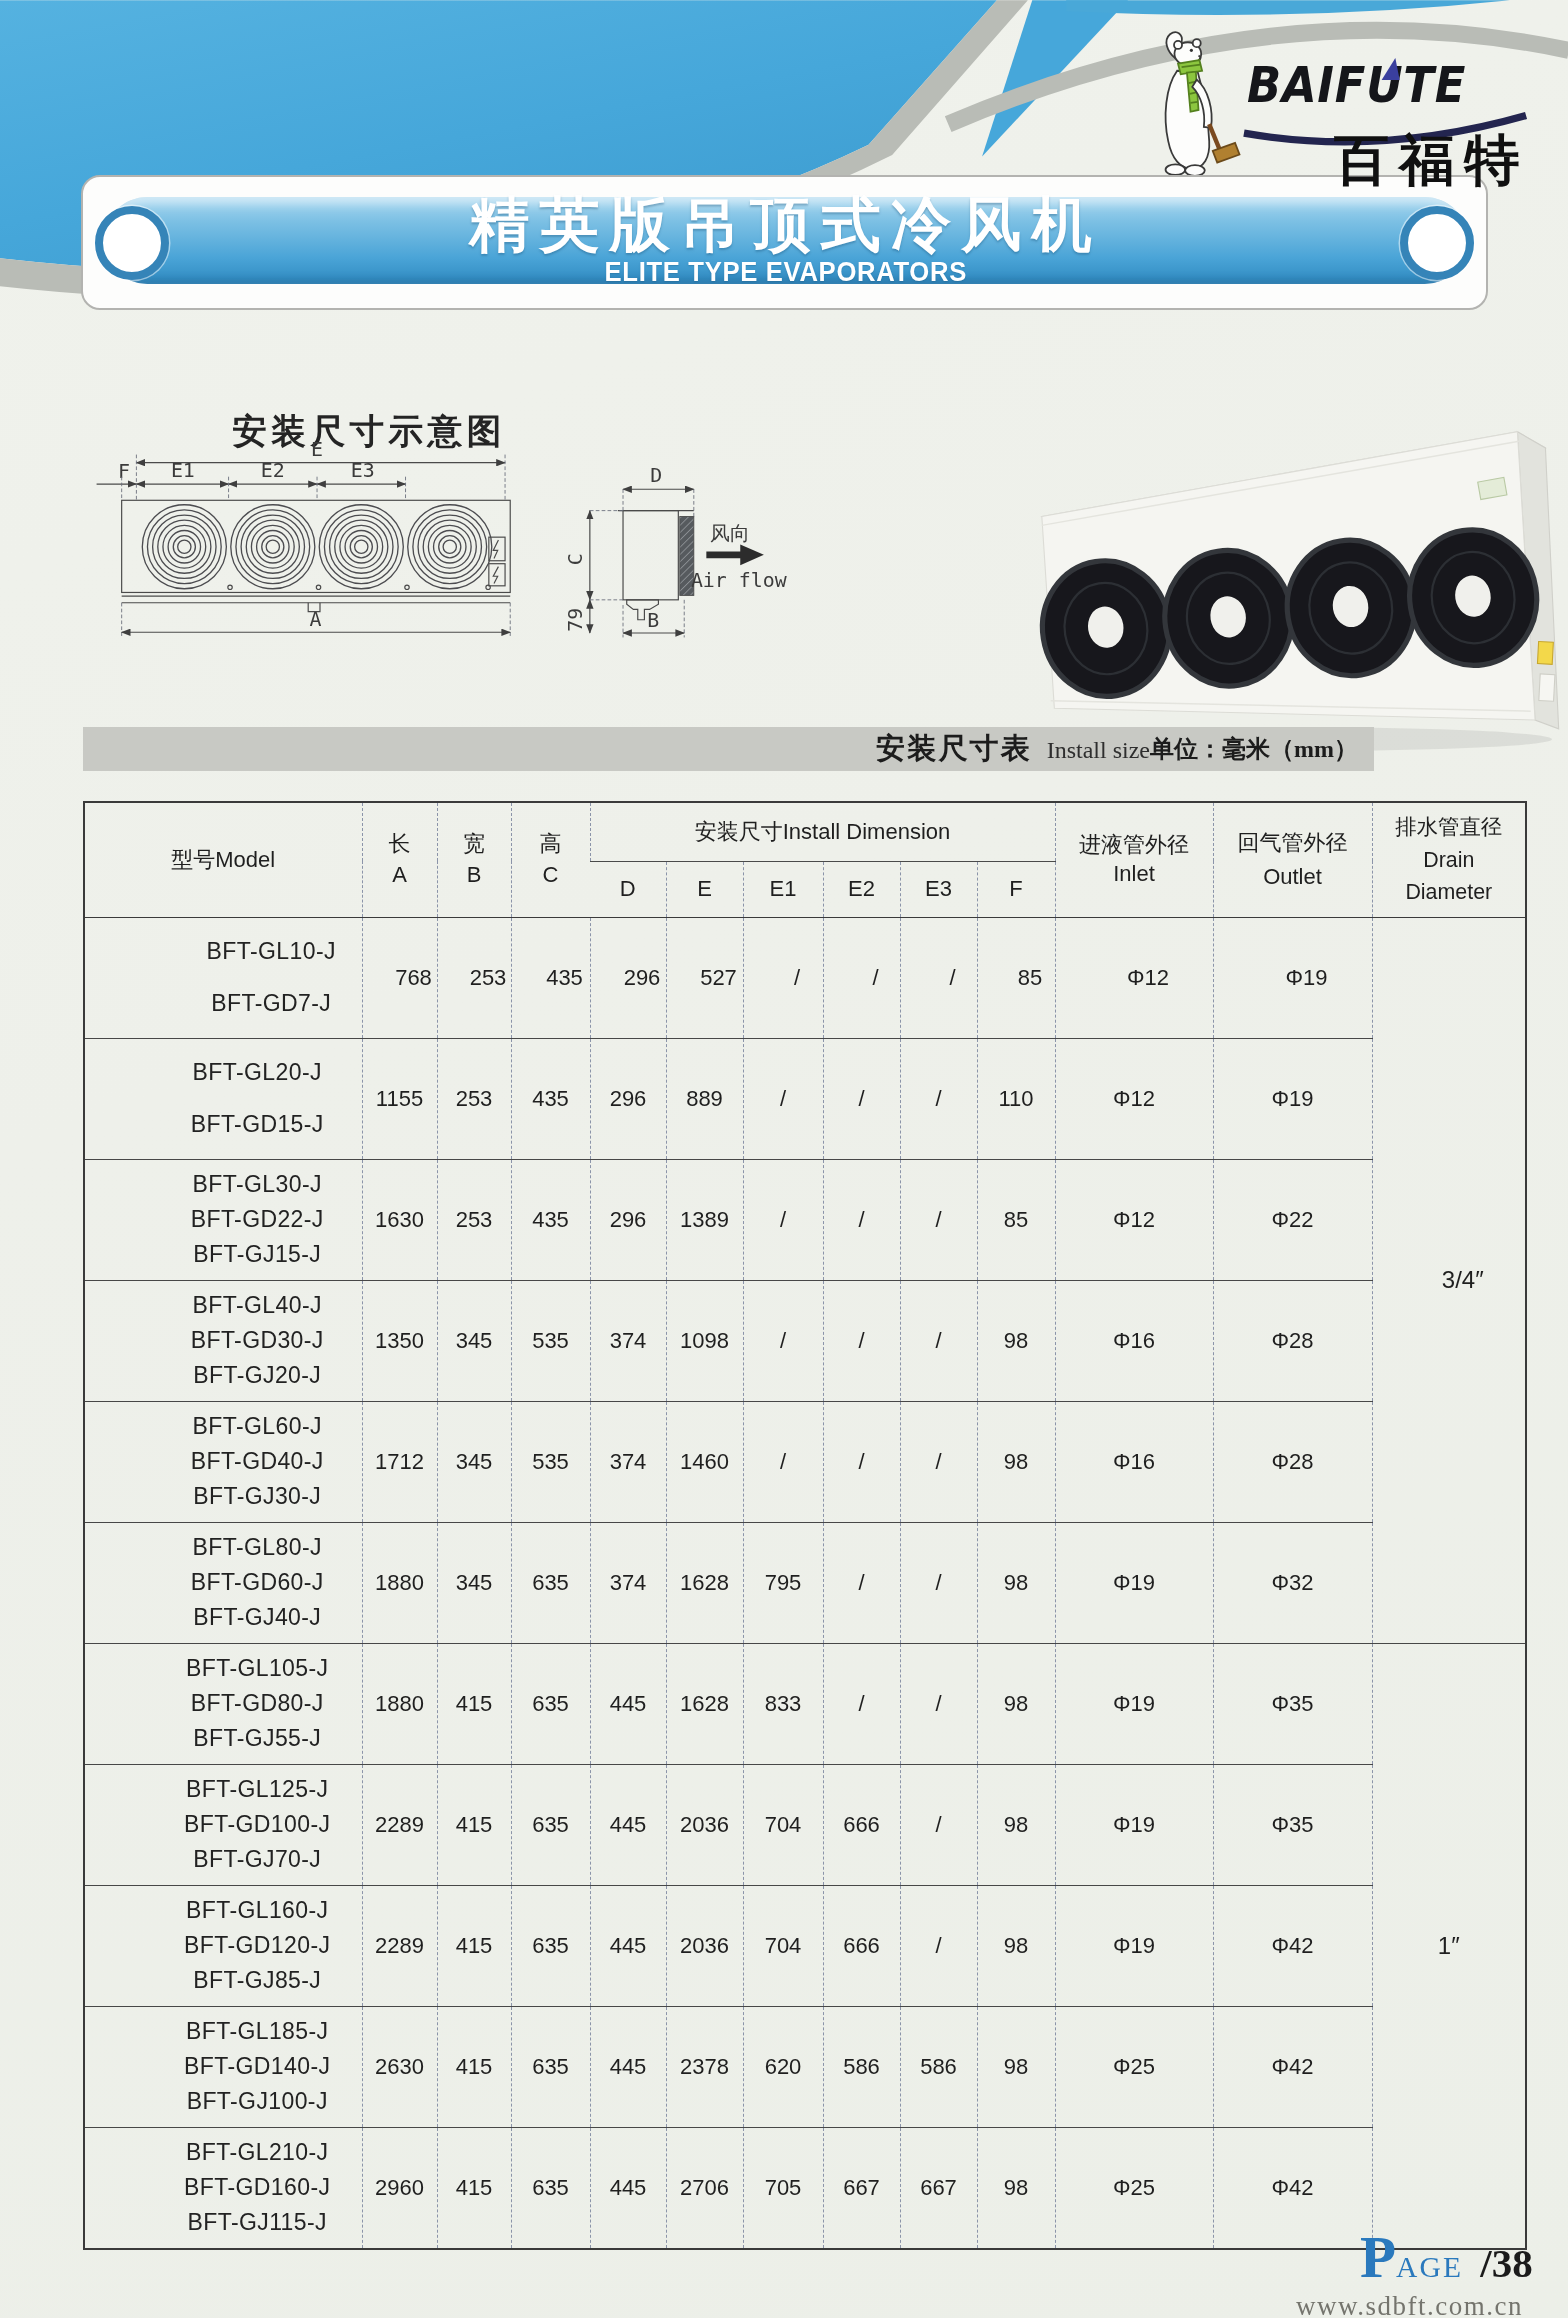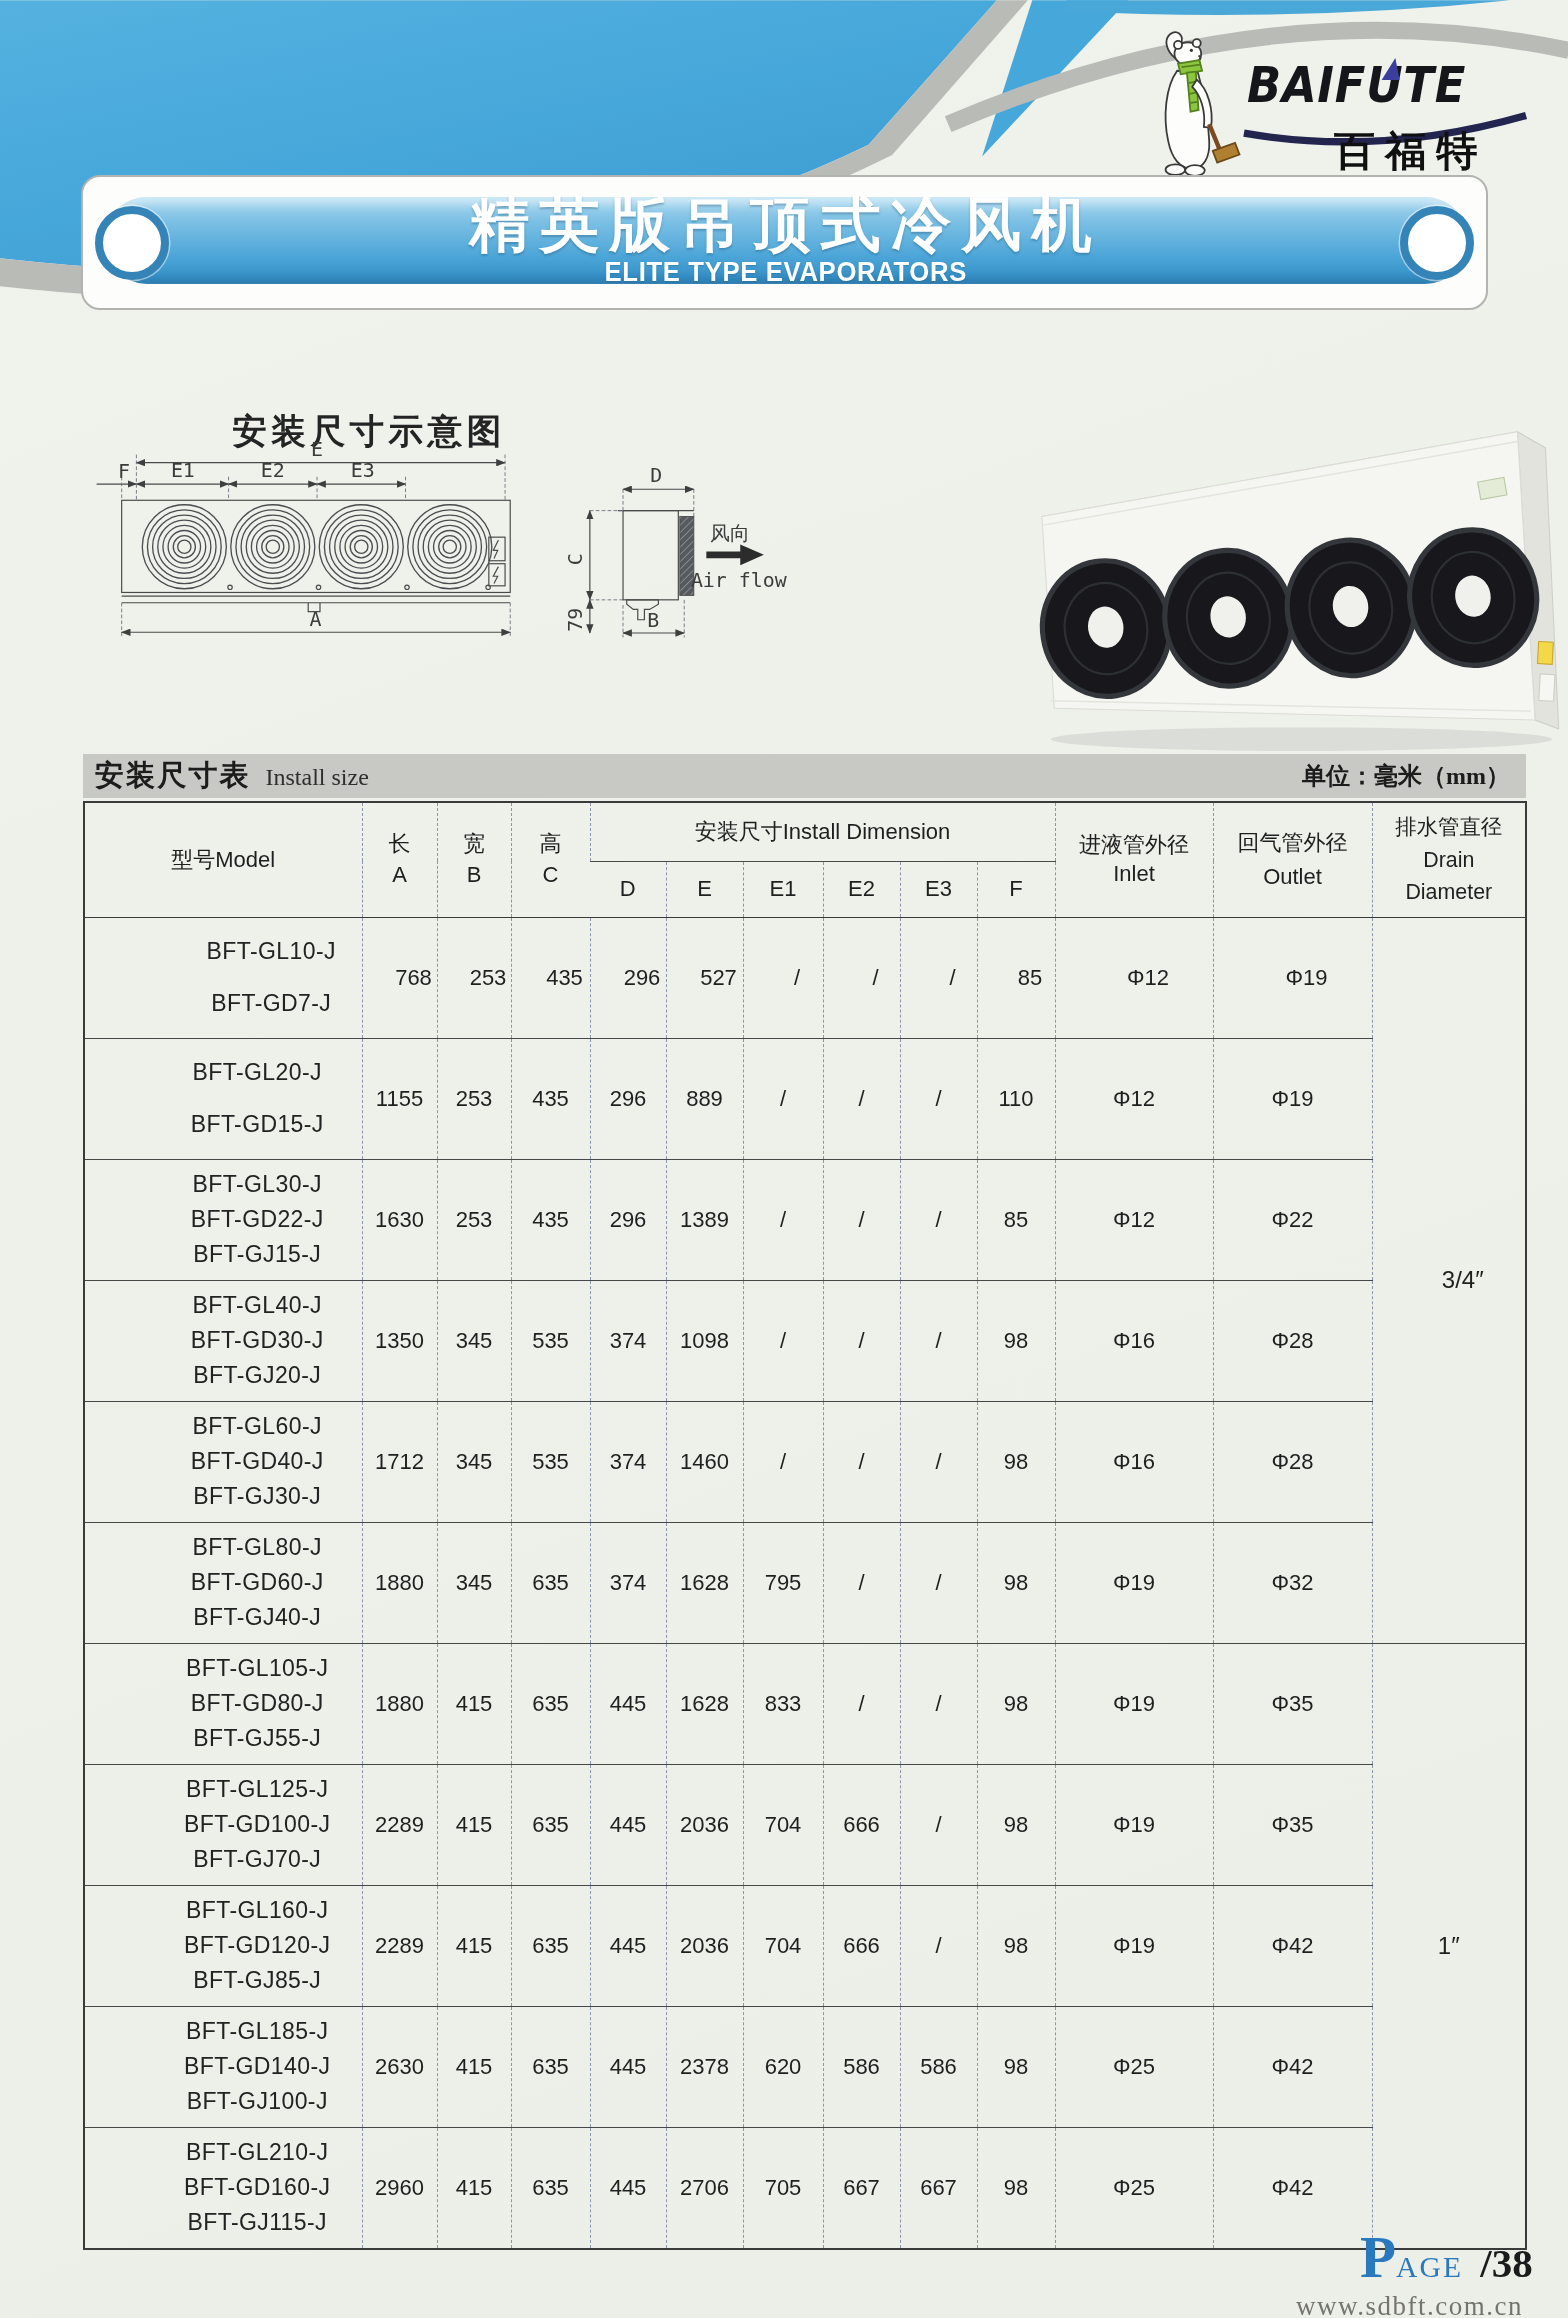--- a/index.html
+++ b/index.html
@@ -19,21 +19,21 @@
   .logo-brand{
     font-family:"DejaVu Sans", sans-serif;font-weight:900;font-style:italic;
     font-size:44px;letter-spacing:0.7px;color:#15161a;transform:scale(1.02,1.12);
     transform-origin:left top;white-space:nowrap;
   }
   .logo-arrow{position:absolute;left:137px;top:1.5px;width:0;height:0;
     border-left:9.6px solid transparent;border-right:9.6px solid transparent;
     border-bottom:22px solid #3a3f9e;transform:skewX(-12deg);}
   .logo-swoosh{position:absolute;left:-5.9px;top:49px;}
   .logo-cn{
-    position:absolute;left:87px;top:68px;font-weight:800;font-size:41px;
+    position:absolute;left:87px;top:68px;font-weight:800;font-size:55px;
     letter-spacing:10.3px;color:#101010;white-space:nowrap;
     font-family:"DejaVu Sans", sans-serif;
   }
 
   
   .banner{
     position:absolute;left:81px;top:175px;width:1407px;height:135px;z-index:2;
     background:#fdfdfc;border:2.9px solid #b3b3b0;border-radius:19px;box-sizing:border-box;
   }
   .banner-pill{
@@ -62,22 +62,22 @@
   
   svg.diagram{position:absolute;left:0;top:391px;z-index:1;}
   .dj-line{stroke:#4a4a4a;stroke-width:1.6;fill:none;}
   .dj-dash{stroke:#6a6f7b;stroke-width:1.2;fill:none;stroke-dasharray:5 3;}
   .dj-label{font-family:"DejaVu Sans Mono", monospace;font-size:27px;fill:#3b3b3b;}
   .dj-title{font-family:"DejaVu Sans", sans-serif;font-size:47px;font-weight:700;fill:#242424;letter-spacing:6px;}
   .fan-ring{stroke:#4c4c50;stroke-width:1.8;fill:none;}
 
   
   .section-bar{
-    position:absolute;left:83px;top:754px;width:1443px;height:44px;background:#c8c9c4;
-    display:flex;align-items:center;justify-content:space-between;box-sizing:border-box;
+    position:absolute;left:83px;top:727px;width:1291px;height:44px;background:#c8c9c4;
+    display:flex;align-items:center;justify-content:flex-end;box-sizing:border-box;
     padding:0 16px 0 11.8px;z-index:2;
   }
   .sec-left{display:flex;align-items:baseline;gap:14.7px;}
   .sec-cn{font-size:29px;font-weight:800;color:#1c1c1c;letter-spacing:2.2px;}
   .sec-en{font-size:24px;font-family:"Liberation Serif", serif;color:#2e2e2e;}
   .sec-unit{font-size:24px;font-weight:700;font-family:"Liberation Serif", serif;color:#1c1c1c;}
 
   
   .table-wrap{position:absolute;left:83px;top:801px;z-index:2;}
   table.install{

